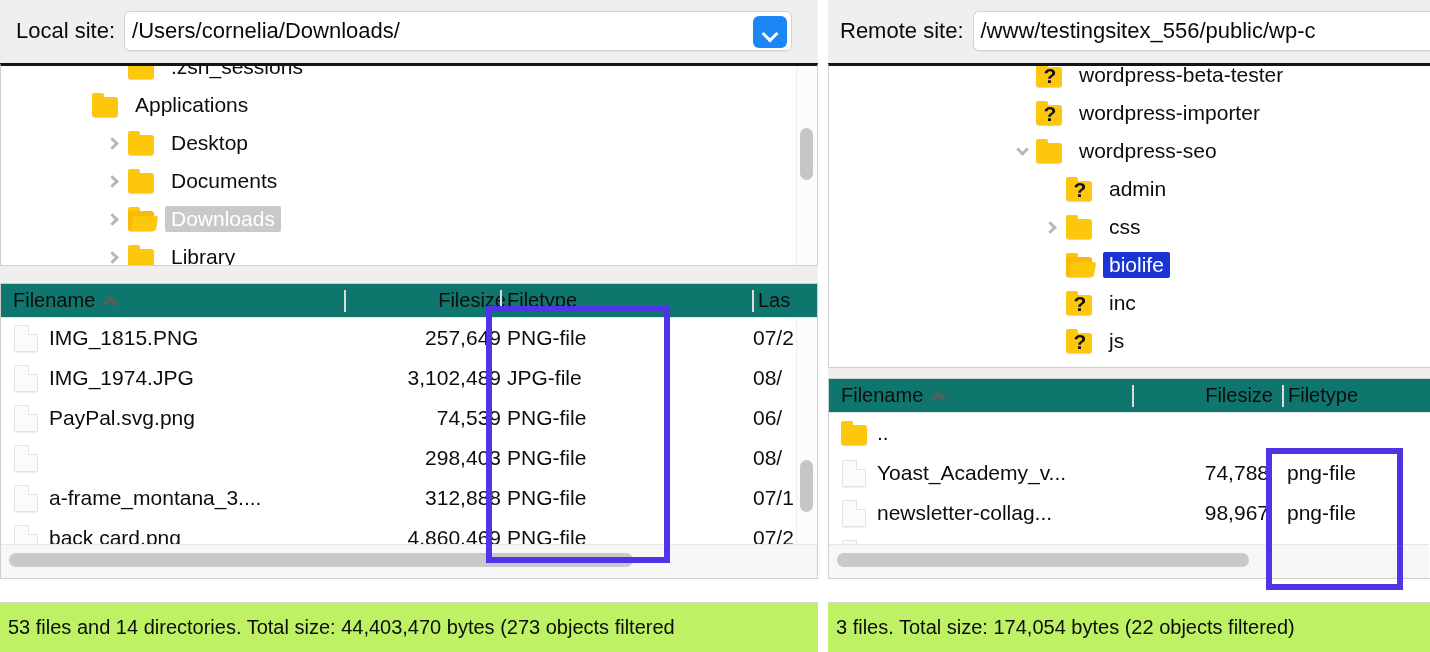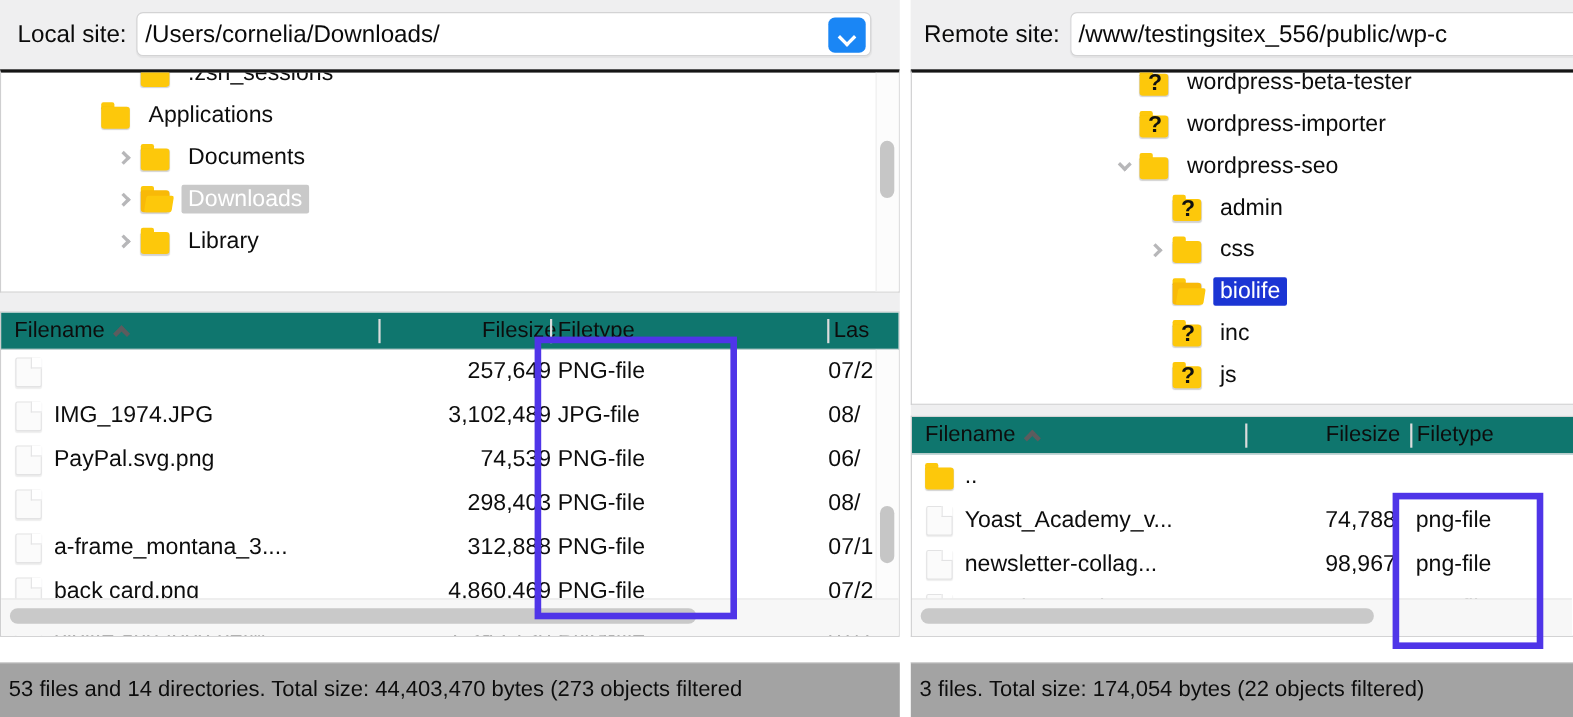--- a/index.html
+++ b/index.html
@@ -261,21 +261,21 @@
   .hthumb {
     position: absolute;
     height: 14px;
     background: #c9c9c9;
     border-radius: 7px;
   }
 
   
   .status-bar {
     position: absolute;
-    background: #a3a3a3;
+    background: #bef264;
     border-top: 1px solid #d7d7d8;
     display: flex;
     align-items: center;
     font-size: 20px;
     color: #0d0d0d;
     white-space: nowrap;
     overflow: hidden;
     padding-left: 8px;
   }
 
@@ -324,20 +324,30 @@
           <span class="tree-label">Applications</span>
         </div>
         <div class="tree-row" style="padding-left: 100px;">
           <span class="twisty">
             <i></i>
           </span>
           <span class="folder-ico">
             <span class="ftab"></span>
             <span class="fbody"></span>
           </span>
+          <span class="tree-label">Desktop</span>
+        </div>
+        <div class="tree-row" style="padding-left: 100px;">
+          <span class="twisty">
+            <i></i>
+          </span>
+          <span class="folder-ico">
+            <span class="ftab"></span>
+            <span class="fbody"></span>
+          </span>
           <span class="tree-label">Documents</span>
         </div>
         <div class="tree-row" style="padding-left: 100px;">
           <span class="twisty">
             <i></i>
           </span>
           <span class="folder-ico open">
             <span class="ftab"></span>
             <span class="fbody"></span>
             <span class="fmouth"></span>
@@ -375,20 +385,21 @@
         <span>Filetype</span>
       </div>
       <div class="col-sep" style="left:751px;"></div>
       <div class="lh-cell" style="left:757px;">
         <span>Las</span>
       </div>
     </div>
     <div class="rows" id="local-rows">
         <div class="frow">
           <span class="doc-ico"></span>
+          <span class="cell" style="left: 48px; width: 290px;">IMG_1815.PNG</span>
           <span class="cell num" style="left: 340px; width: 160px;">257,649</span>
           <span class="cell" style="left: 506px; width: 230px;">PNG-file</span>
           <span class="cell" style="left: 752px; width: 50px;">07/2</span>
         </div>
         <div class="frow">
           <span class="doc-ico"></span>
           <span class="cell" style="left: 48px; width: 290px;">IMG_1974.JPG</span>
           <span class="cell num" style="left: 340px; width: 160px;">3,102,489</span>
           <span class="cell" style="left: 506px; width: 230px;">JPG-file</span>
           <span class="cell" style="left: 752px; width: 50px;">08/</span>

